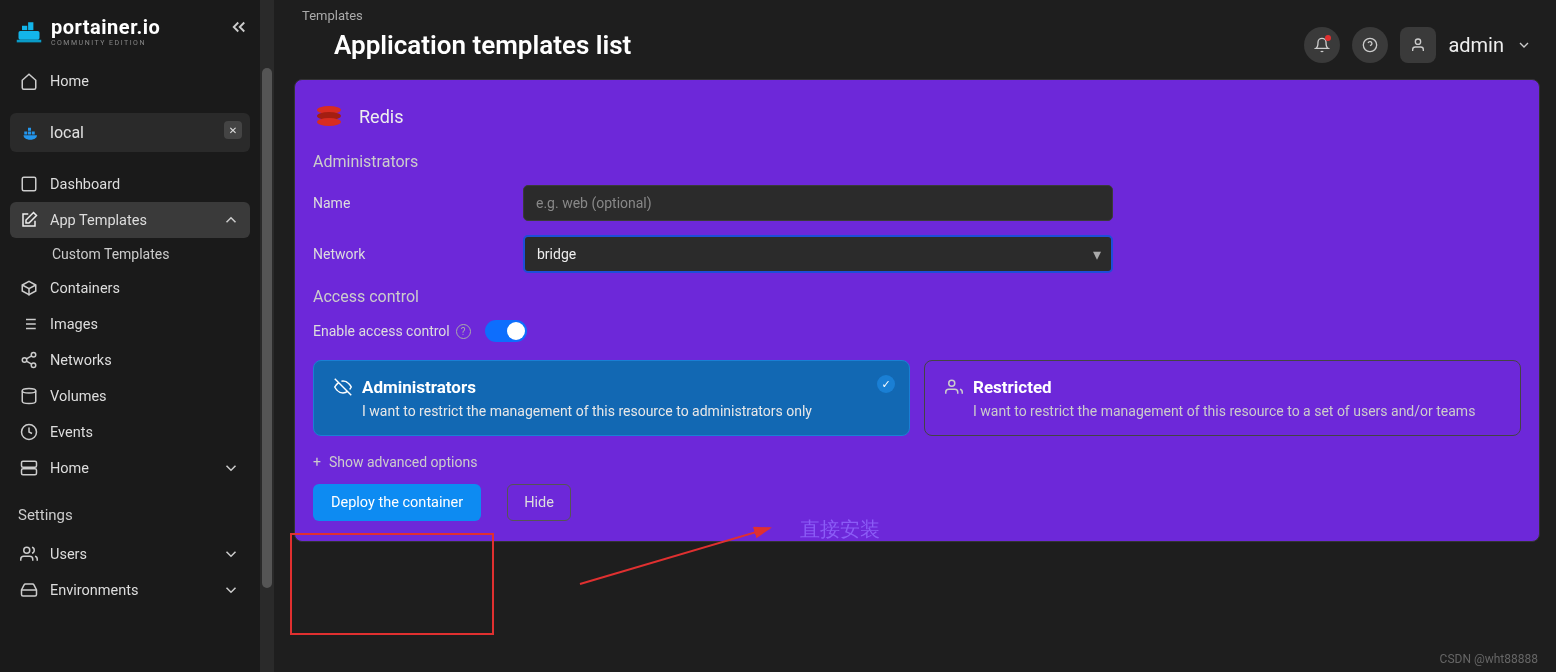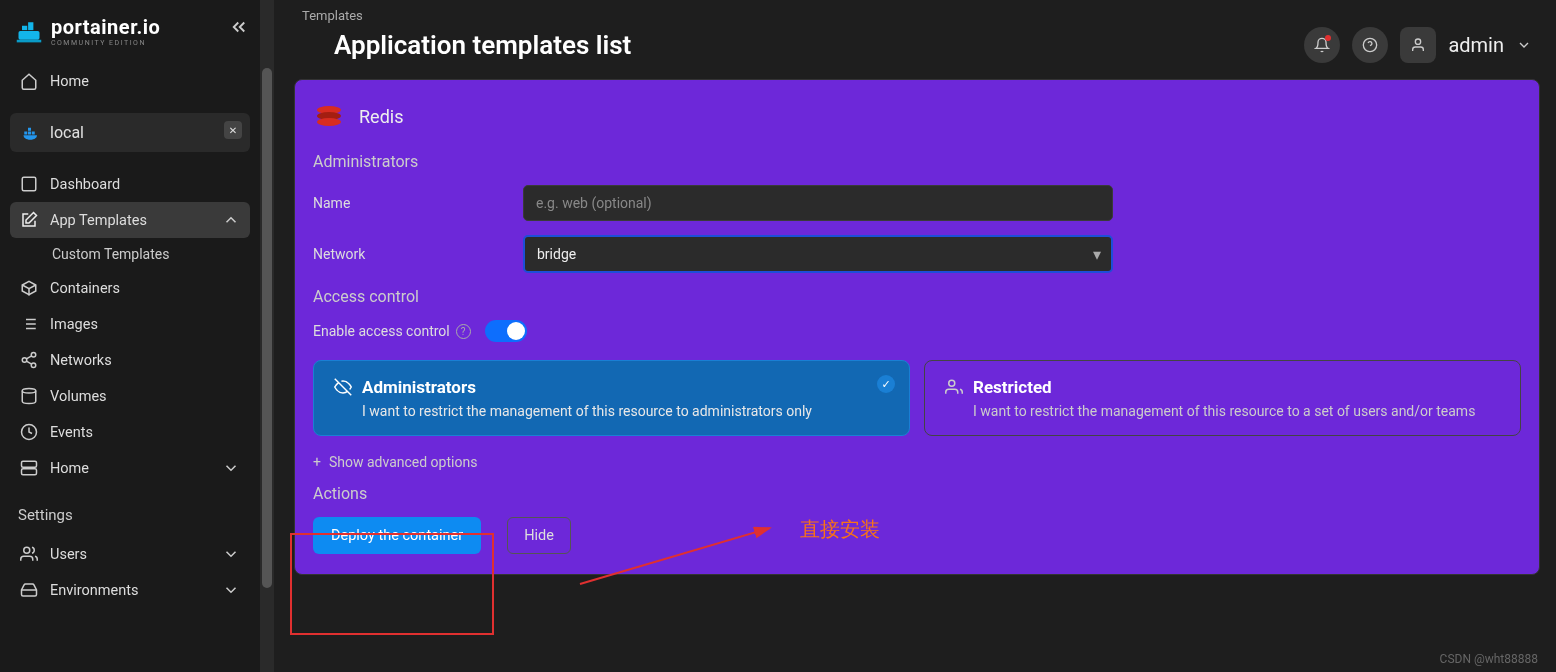--- a/index.html
+++ b/index.html
@@ -65,21 +65,21 @@
 .card-desc { font-size:14px; color:#e8e8e8; padding-left:28px; }
 .access-card.unselected .card-desc { color:#ccc; }
 .check-badge { position:absolute; top:14px; right:14px; width:18px; height:18px; background:#1a7fd4; border-radius:50%; display:flex; align-items:center; justify-content:center; color:#fff; font-size:11px; }
 
 .adv-link { display:flex; align-items:center; gap:8px; font-size:14px; color:#ccc; cursor:pointer; margin-bottom:14px; }
 .actions-row { display:flex; align-items:center; gap:26px; }
 .btn-primary { background:#0d8bf2; color:#fff; border:none; border-radius:6px; padding:10px 18px; font-size:14.5px; cursor:pointer; }
 .btn-secondary { background:transparent; color:#ddd; border:1px solid #555; border-radius:6px; padding:9px 16px; font-size:14.5px; cursor:pointer; }
 
 .annotation-box { position:absolute; border:2.5px solid #e03030; pointer-events:none; }
-.annotation-text { position:absolute; color:#f97316; font-size:20px; font-family:Liberation Sans, sans-serif; pointer-events:none; }
+.annotation-text { position:absolute; color:#8b5cf6; font-size:20px; font-family:Liberation Sans, sans-serif; pointer-events:none; }
 .arrow-svg { position:absolute; pointer-events:none; }
 .watermark { position:absolute; right:18px; bottom:6px; font-size:12px; color:#666; }
 
 .ic { width:18px; height:18px; flex-shrink:0; }
 </style>
 </head>
 <body>
 
 <div class="sidebar">
   <div class="logo-area">
@@ -321,21 +321,20 @@
         </div>
         <div class="card-desc">I want to restrict the management of this resource to a set of users and/or teams</div>
       </div>
     </div>
 
     <div class="adv-link">
       <span>+</span>
       <span>Show advanced options</span>
     </div>
 
-    <div class="section-title">Actions</div>
     <div class="actions-row">
       <button class="btn-primary">Deploy the container</button>
       <button class="btn-secondary">Hide</button>
     </div>
   </div>
 </div>
 
 <div class="annotation-box" style="left:290px; top:533px; width:204px; height:102px;"></div>
 <svg class="arrow-svg" style="left:570px; top:516px;" width="220" height="80">
   <defs>

